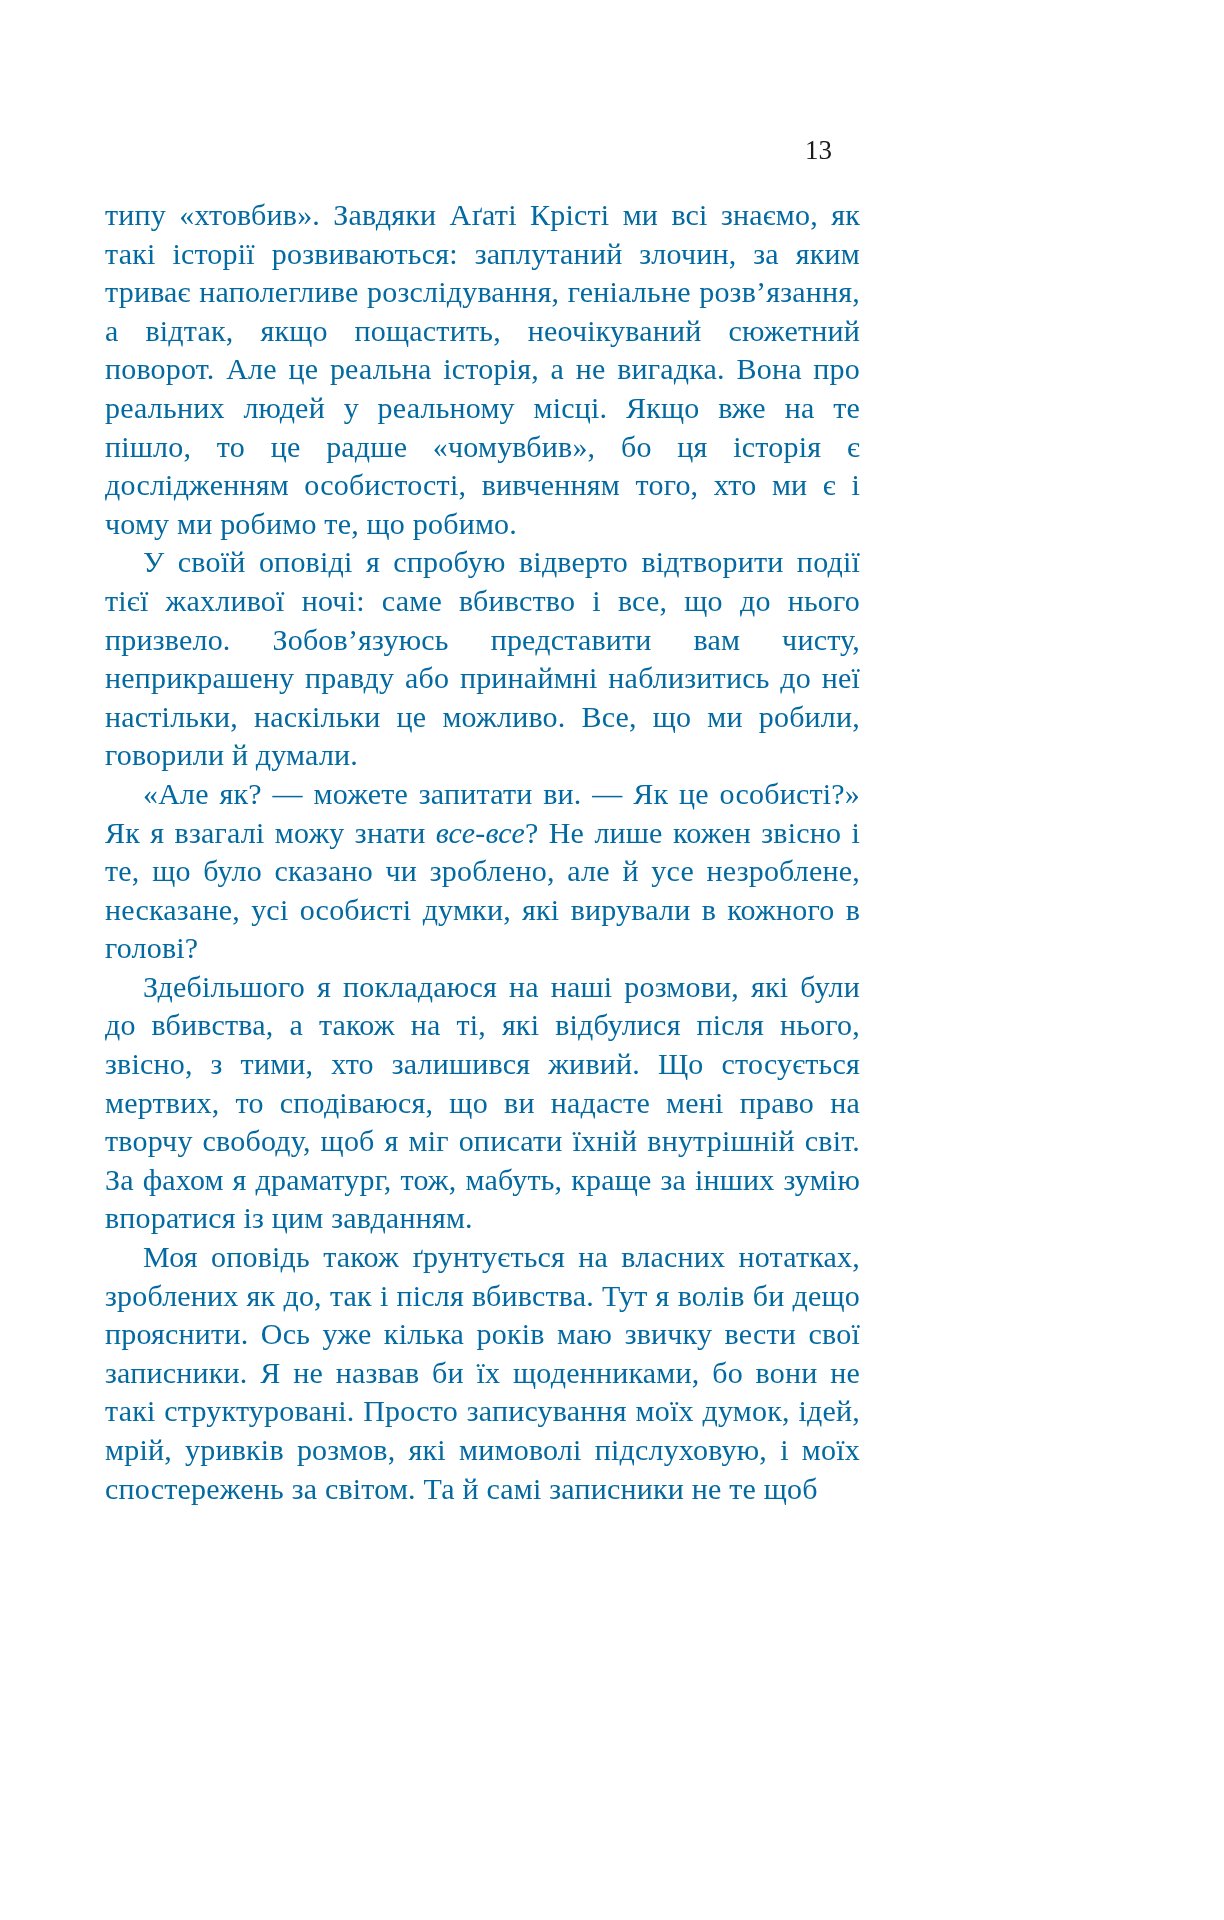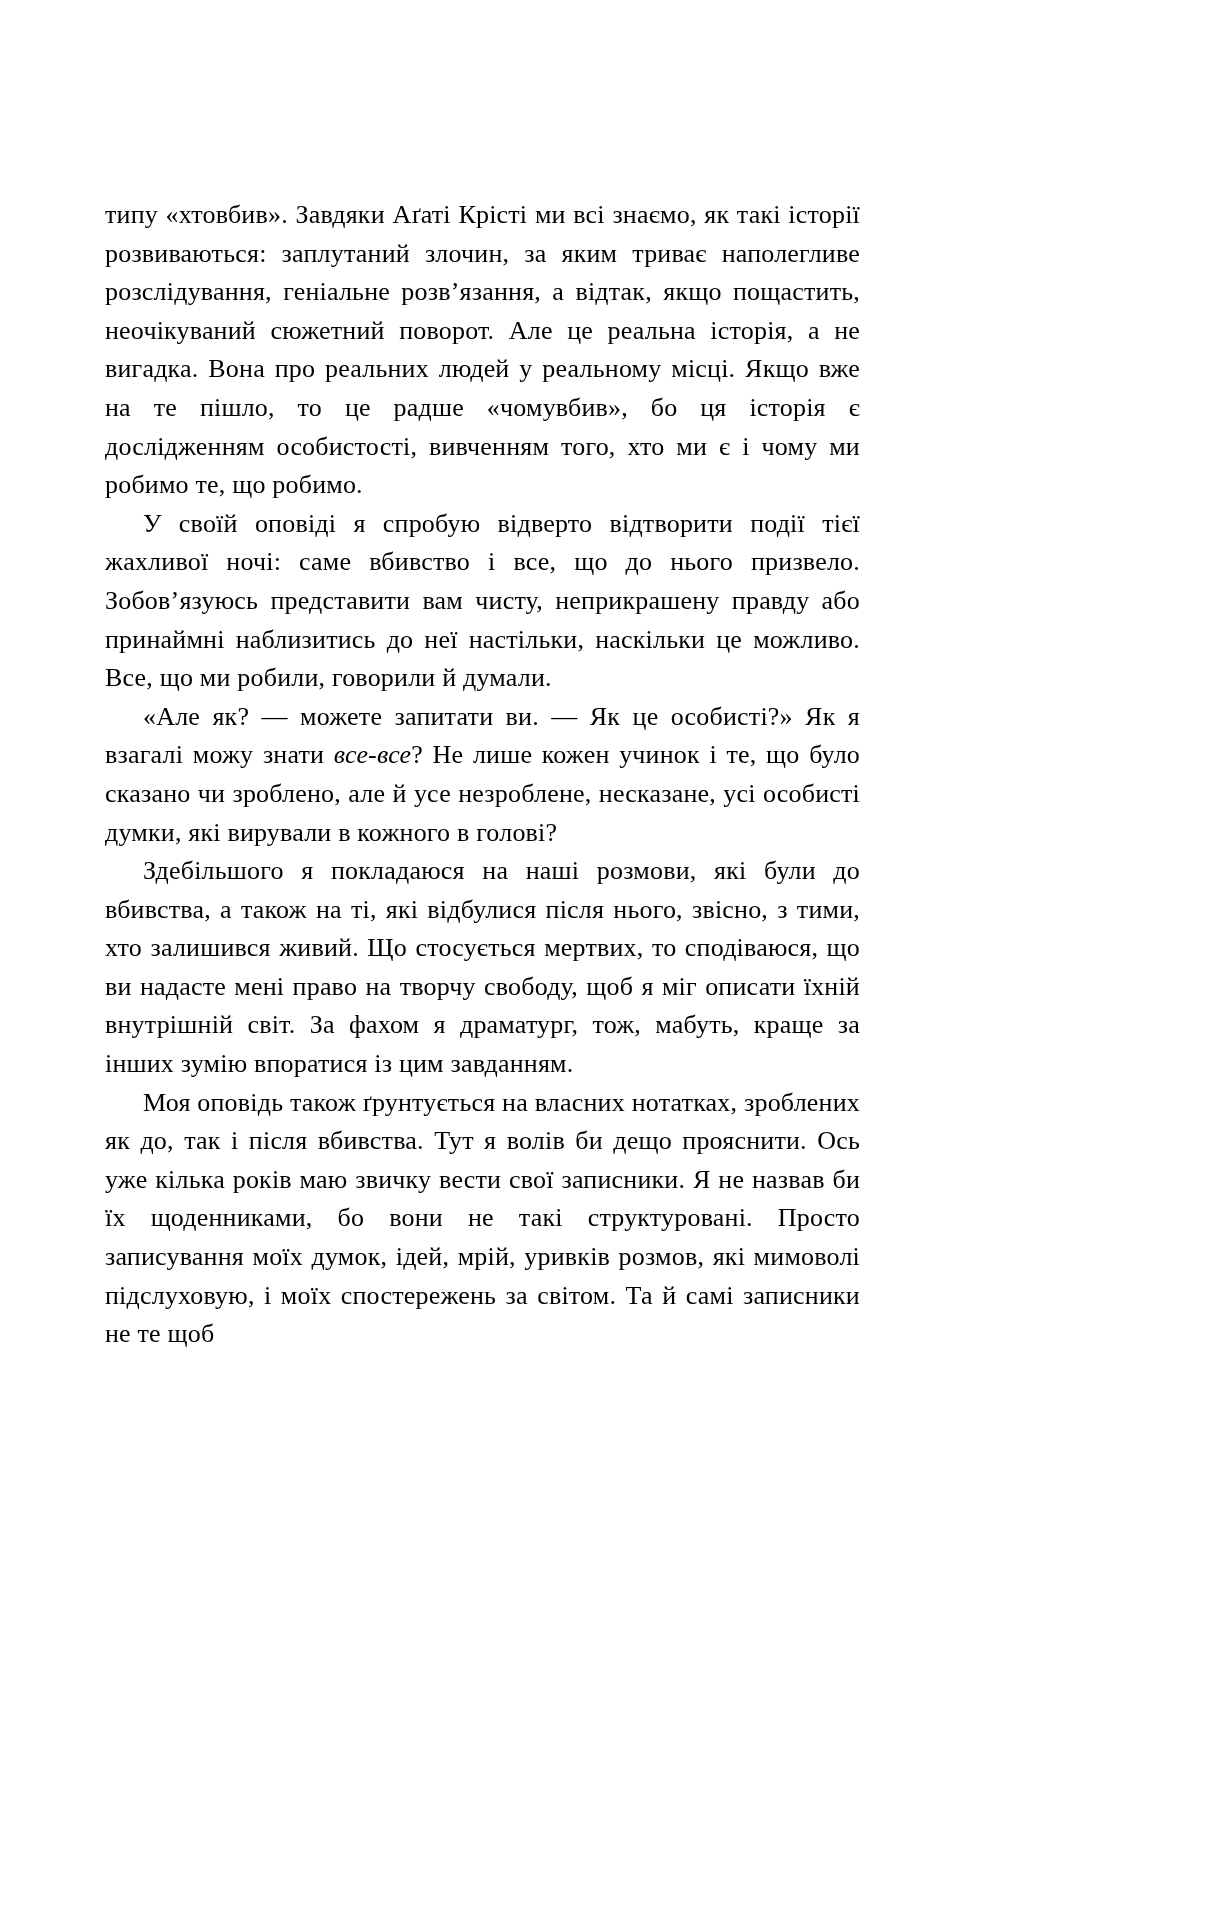--- a/index.html
+++ b/index.html
@@ -28,34 +28,35 @@
     padding-right: 28px;
     font-size: 27px;
     line-height: 32px;
     color: #1b1b1b;
   }
   .content {
     position: absolute;
     top: 196px;
     left: 105px;
     width: 755px;
-    font-size: 26px;
+    font-size: 30px;
     line-height: 38.6px;
     text-align: justify;
     letter-spacing: 0.2px;
-    color: #000000;
+    color: #0369a1;
   }
   .content p { margin: 0; padding: 0; }
   .content p.indent { text-indent: 38px; }
   .content em { }
 </style>
 </head>
 <body>
 
 <div class="page">
+  <div class="pagenum">13</div>
   <div class="content">
       <p><span>типу «хтовбив». Завдяки Аґаті Крісті ми всі знаємо, як такі історії розвиваються: заплутаний злочин, за яким триває наполегливе розслідування, геніальне розв’язання, а відтак, якщо пощастить, неочікуваний сюжетний поворот. Але це реальна історія, а не вигадка. Вона про реальних людей у реальному місці. Якщо вже на те пішло, то це радше «чомувбив», бо ця історія є дослідженням особистості, вивченням того, хто ми є і чому ми робимо те, що робимо.</span></p>
       <p class="indent"><span>У своїй оповіді я спробую відверто відтворити події тієї жахливої ночі: саме вбивство і все, що до нього призвело. Зобов’язуюсь представити вам чисту, неприкрашену правду або принаймні наблизитись до неї настільки, наскільки це можливо. Все, що ми робили, говорили й думали.</span></p>
-      <p class="indent"><span>«Але як? — можете запитати ви. — Як це особисті?» Як я взагалі можу знати </span><em>все-все</em><span>? Не лише кожен учинок і те, що було сказано чи зроблено, але й усе незроблене, несказане, усі особисті думки, які вирували в кожного в голові?</span></p>
+      <p class="indent"><span>«Але як? — можете запитати ви. — Як це особисті?» Як я взагалі можу знати </span><em>все-все</em><span>? Не лише кожен звісно і те, що було сказано чи зроблено, але й усе незроблене, несказане, усі особисті думки, які вирували в кожного в голові?</span></p>
       <p class="indent"><span>Здебільшого я покладаюся на наші розмови, які були до вбивства, а також на ті, які відбулися після нього, звісно, з тими, хто залишився живий. Що стосується мертвих, то сподіваюся, що ви надасте мені право на творчу свободу, щоб я міг описати їхній внутрішній світ. За фахом я драматург, тож, мабуть, краще за інших зумію впоратися із цим завданням.</span></p>
       <p class="indent"><span>Моя оповідь також ґрунтується на власних нотатках, зроблених як до, так і після вбивства. Тут я волів би дещо прояснити. Ось уже кілька років маю звичку вести свої записники. Я не назвав би їх щоденниками, бо вони не такі структуровані. Просто записування моїх думок, ідей, мрій, уривків розмов, які мимоволі підслуховую, і моїх спостережень за світом. Та й самі записники не те щоб</span></p>
     </div>
 </div>
 
 </body></html>

